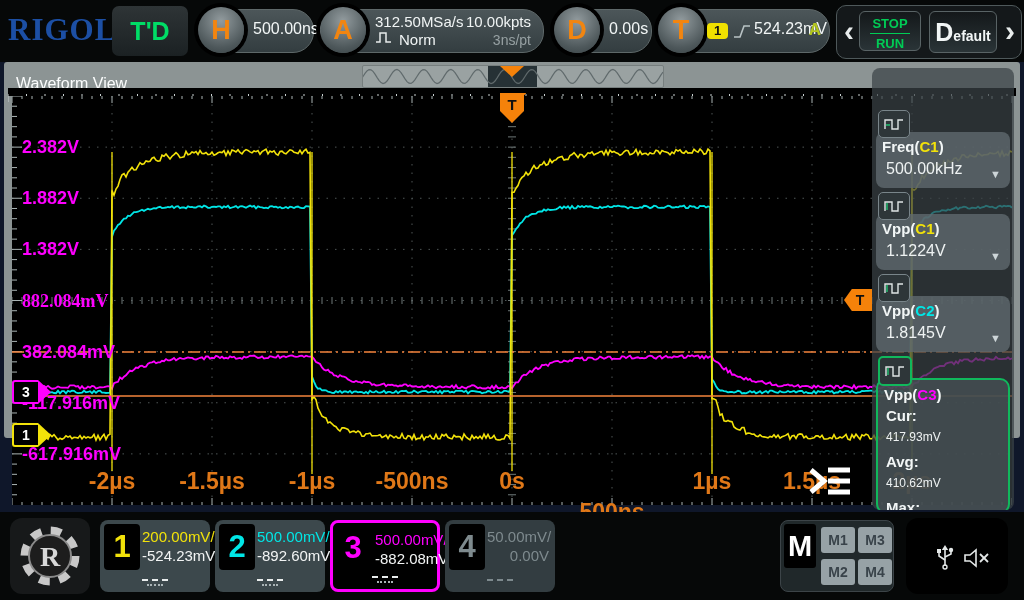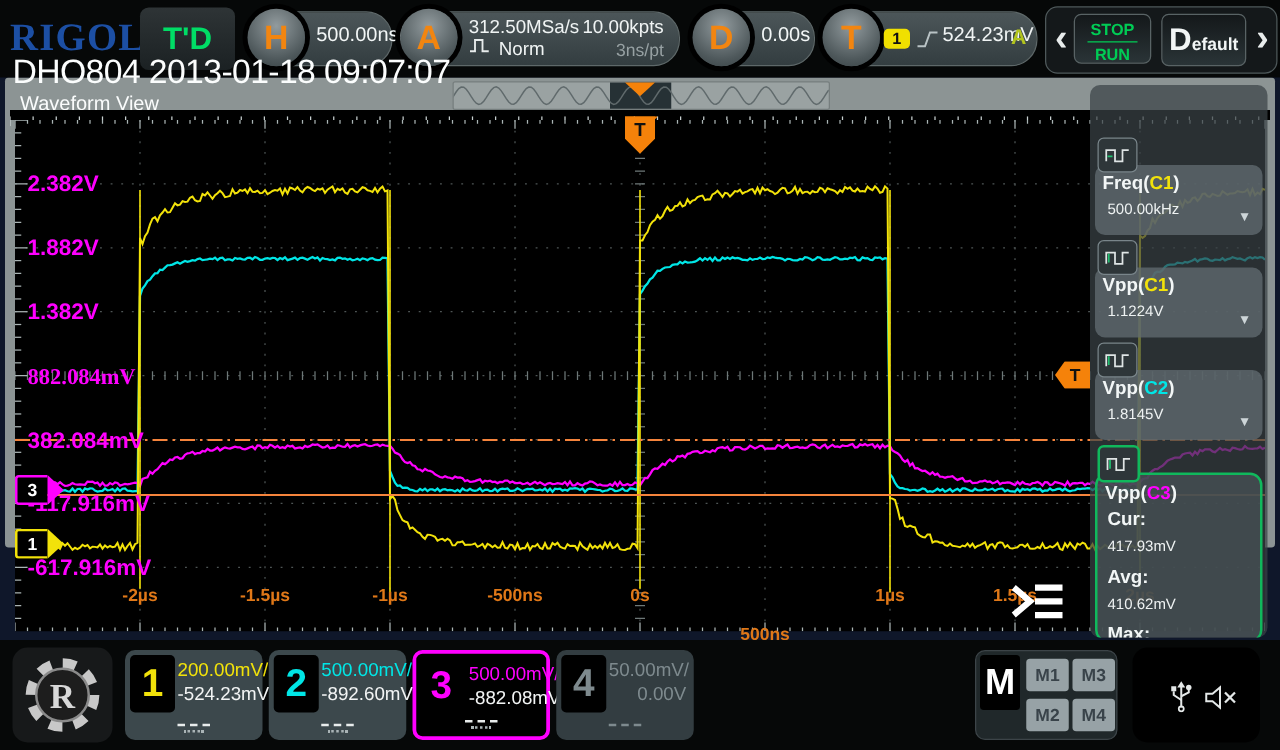--- a/index.html
+++ b/index.html
@@ -46,21 +46,21 @@
   .view-label{position:absolute;left:12px;top:13px;font-size:16px;color:#fafcfc;}
   .overview-bar{position:absolute;left:358px;top:3px;width:300px;height:21px;background:#9aa2a2;
                 border:1px solid #767e7e;border-radius:2px;}
   .ov-window{position:absolute;left:125px;top:0;width:49px;height:21px;background:#263135;}
   .ov-tri{position:absolute;left:137px;top:0;width:0;height:0;border-left:12px solid transparent;
           border-right:12px solid transparent;border-top:11px solid #f5820a;}
   .ruler-strip{position:absolute;left:4px;top:26px;width:1008px;height:8px;background:#000;}
   .plot{position:absolute;left:8px;top:34px;width:1000px;height:409px;background:#000;}
   .plot svg{position:absolute;left:0;top:0;overflow:hidden;}
   .vlabel{position:absolute;left:10px;font-size:18px;font-weight:bold;color:#ff00ff;z-index:3;white-space:nowrap;}
-  .tlabel{position:absolute;top:372px;font-size:14px;font-weight:bold;color:#e07818;z-index:3;transform:translateX(-50%);white-space:nowrap;}
+  .tlabel{position:absolute;top:372px;font-size:23px;font-weight:bold;color:#e07818;z-index:3;transform:translateX(-50%);white-space:nowrap;}
   .ch-marker{position:absolute;left:0;display:flex;align-items:center;z-index:4;}
   .cm-box{width:24px;height:20px;background:#000;border:2px solid var(--c);border-right:none;
           border-radius:3px 0 0 3px;color:#fff;font-size:14px;font-weight:bold;text-align:center;line-height:20px;}
   .cm-tip{width:0;height:0;border-top:12px solid transparent;border-bottom:12px solid transparent;border-left:13px solid var(--c);}
   .trig-top{position:absolute;left:500px;top:-3px;transform:translateX(-50%);z-index:4;text-align:center;}
   .trig-shield{width:24px;height:30px;background:#f5820a;clip-path:polygon(0 0,100% 0,100% 60%,50% 100%,0 60%);
                color:#111;font-size:15px;font-weight:bold;line-height:24px;margin:0 auto;}
   .trig-right{position:absolute;left:832px;top:193px;width:28px;height:22px;background:#f5820a;
               clip-path:polygon(0 50%,28% 0,100% 0,100% 100%,28% 100%);color:#111;font-size:14px;
               font-weight:bold;line-height:22px;text-align:center;padding-left:4px;box-sizing:border-box;z-index:4;}
@@ -69,21 +69,21 @@
   .result-panel{position:absolute;left:872px;top:68px;width:142px;height:442px;border-radius:8px;
                 background:rgba(58,66,70,0.72);overflow:hidden;z-index:10;}
   .rp-header{position:relative;height:34px;background:rgba(40,48,52,0.92);border-radius:8px 8px 0 0;}
   .rp-title{text-align:center;font-size:18px;color:#f2f4f4;line-height:34px;}
   .rp-burger{position:absolute;right:8px;top:0;font-size:22px;color:#c6ced2;line-height:30px;}
   .res-item{position:absolute;left:4px;width:134px;}
   .res-icon{position:absolute;left:2px;top:0;width:30px;height:26px;background:#2e3639;border:1px solid #79858a;
             border-radius:5px;display:flex;align-items:center;justify-content:center;z-index:2;}
   .res-body{position:absolute;left:0;right:0;top:22px;height:56px;background:rgba(96,106,112,0.78);border-radius:8px;}
   .res-label{position:absolute;left:6px;top:6px;font-size:15px;font-weight:bold;color:#f2f6f6;white-space:nowrap;}
-  .res-value{position:absolute;left:10px;top:28px;font-size:12px;color:#eef2f2;white-space:nowrap;}
+  .res-value{position:absolute;left:10px;top:28px;font-size:16px;color:#eef2f2;white-space:nowrap;}
   .res-arrow{position:absolute;right:9px;bottom:8px;font-size:11px;color:#cdd5d8;}
   .res-item.selected .res-icon{border:2px solid #10b85c;}
   .res-body.tall{height:132px;border:2px solid #10b85c;border-radius:10px;background:rgba(70,80,84,0.8);}
   .stat-k{position:absolute;left:8px;font-size:15px;font-weight:bold;color:#f2f6f6;}
   .stat-v{position:absolute;left:8px;font-size:12px;color:#eef2f2;}
   
   .bottombar{position:absolute;left:0;top:512px;width:1024px;height:88px;background:#060808;z-index:6;}
   .sys-btn{position:absolute;left:10px;top:6px;width:80px;height:76px;background:#17191a;border-radius:12px;
            display:flex;align-items:center;justify-content:center;}
   .ch{position:absolute;top:8px;width:110px;height:72px;background:#3c484c;border-radius:8px;box-sizing:border-box;}
@@ -155,21 +155,20 @@
         <div class="bar"></div>
         <div>RUN</div>
       </div>
       <div class="nav-btn defaultbtn">
         <span class="big">D</span><span class="rest">efault</span>
       </div>
       <span class="nav-arrow" style="right:6px;">›</span>
     </div>
   </div>
 
-  <div class="title">DHO804 2013-01-18 09:07:07</div>
 
   <div class="wave-container">
     <div class="view-label">Waveform View</div>
 
     <div class="overview-bar">
       <div class="ov-window"></div>
       <svg id="ov-sine" width="300" height="21" style="position:absolute;left:0;top:0;">
           <path d="M0 10 L0 10.5 L2 7.4 L4 4.9 L6 3.6 L8 3.8 L10 5.4 L12 8.1 L14 11.3 L16 14.3 L18 16.6 L20 17.5 L22 16.9 L24 15.0 L26 12.1 L28 8.9 L30 6.0 L32 4.1 L34 3.5 L36 4.4 L38 6.7 L40 9.7 L42 12.9 L44 15.6 L46 17.2 L48 17.4 L50 16.1 L52 13.6 L54 10.5 L56 7.4 L58 4.9 L60 3.6 L62 3.8 L64 5.4 L66 8.1 L68 11.3 L70 14.3 L72 16.6 L74 17.5 L76 16.9 L78 15.0 L80 12.1 L82 8.9 L84 6.0 L86 4.1 L88 3.5 L90 4.4 L92 6.7 L94 9.7 L96 12.9 L98 15.6 L100 17.2 L102 17.4 L104 16.1 L106 13.6 L108 10.5 L110 7.4 L112 4.9 L114 3.6 L116 3.8 L118 5.4 L120 8.1 L122 11.3 L124 14.3 L126 16.6 L128 17.5 L130 16.9 L132 15.0 L134 12.1 L136 8.9 L138 6.0 L140 4.1 L142 3.5 L144 4.4 L146 6.7 L148 9.7 L150 12.9 L152 15.6 L154 17.2 L156 17.4 L158 16.1 L160 13.6 L162 10.5 L164 7.4 L166 4.9 L168 3.6 L170 3.8 L172 5.4 L174 8.1 L176 11.3 L178 14.3 L180 16.6 L182 17.5 L184 16.9 L186 15.0 L188 12.1 L190 8.9 L192 6.0 L194 4.1 L196 3.5 L198 4.4 L200 6.7 L202 9.7 L204 12.9 L206 15.6 L208 17.2 L210 17.4 L212 16.1 L214 13.6 L216 10.5 L218 7.4 L220 4.9 L222 3.6 L224 3.8 L226 5.4 L228 8.1 L230 11.3 L232 14.3 L234 16.6 L236 17.5 L238 16.9 L240 15.0 L242 12.1 L244 8.9 L246 6.0 L248 4.1 L250 3.5 L252 4.4 L254 6.7 L256 9.7 L258 12.9 L260 15.6 L262 17.2 L264 17.4 L266 16.1 L268 13.6 L270 10.5 L272 7.4 L274 4.9 L276 3.6 L278 3.8 L280 5.4 L282 8.1 L284 11.3 L286 14.3 L288 16.6 L290 17.5 L292 16.9 L294 15.0 L296 12.1 L298 8.9 L300 6.0" stroke="#606a6c" stroke-width="1.2" fill="none"></path>
         </svg>
       <div class="ov-tri"></div>

